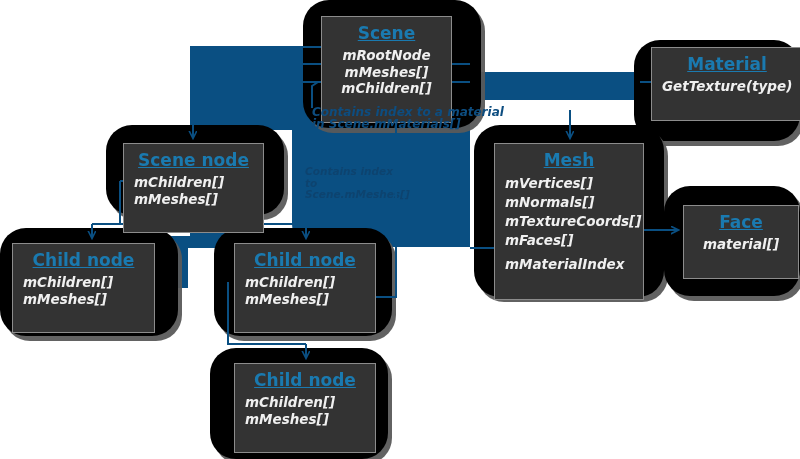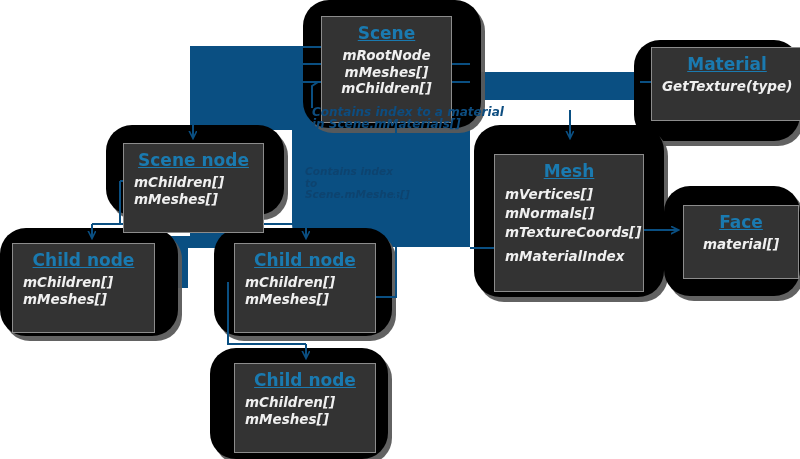--- a/index.html
+++ b/index.html
@@ -25,21 +25,21 @@
        text-decoration:underline;font-size:17px;line-height:20px;
        margin:1px 0 4px 0;white-space:nowrap;}
   .box .field{color:#f0f0f0;font-weight:bold;font-style:italic;
        font-size:13.5px;line-height:16.5px;white-space:nowrap;}
   .box.center .field{text-align:center;}
 
   
   #box-scene      {left:321px;top:16px; width:131px;}
   #box-material   {left:651px;top:47px; width:152px;}
   #box-rootnode   {left:123px;top:143px;width:141px;}
-  #box-mesh       {left:494px;top:154px;width:150px;}
+  #box-mesh       {left:494px;top:143px;width:150px;}
   #box-face       {left:683px;top:205px;width:116px;}
   #box-child1     {left:12px; top:243px;width:143px;}
   #box-child2     {left:234px;top:243px;width:142px;}
   #box-child3     {left:234px;top:363px;width:142px;}
 
   #box-mesh .field{line-height:19px;}
   #box-mesh .field.gap{margin-top:5px;}
 
   
   .caption{position:absolute;color:#0d4d80;font-weight:bold;font-style:italic;
@@ -143,20 +143,21 @@
       <div class="title">Scene node</div>
       <div class="field">mChildren[]</div>
       <div class="field">mMeshes[]</div>
     </div>
 
     <div class="box" id="box-mesh">
       <div class="title">Mesh</div>
       <div class="field">mVertices[]</div>
       <div class="field">mNormals[]</div>
       <div class="field">mTextureCoords[]</div>
+      <div class="field">mFaces[]</div>
       <div class="field gap">mMaterialIndex</div>
     </div>
 
     <div class="box center" id="box-face">
       <div class="title">Face</div>
       <div class="field">material[]</div>
     </div>
 
     <div class="box" id="box-child1">
       <div class="title">Child node</div>

